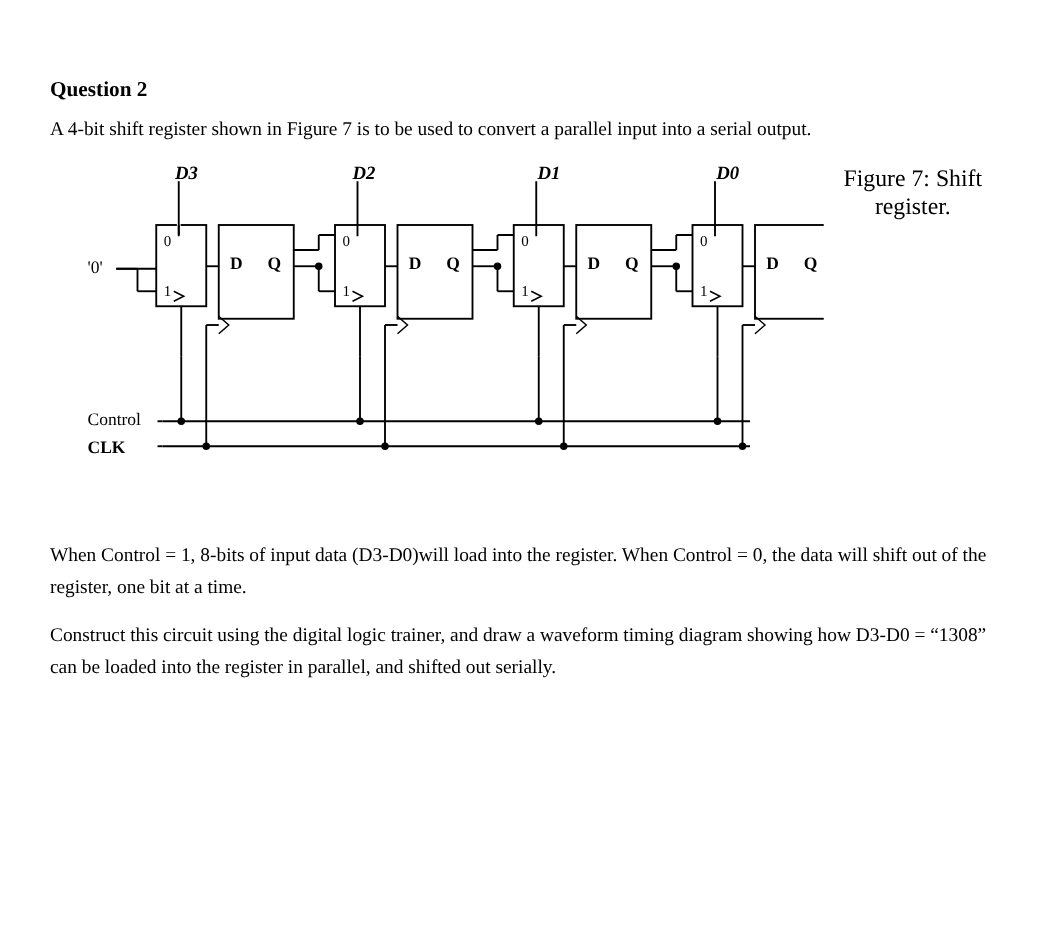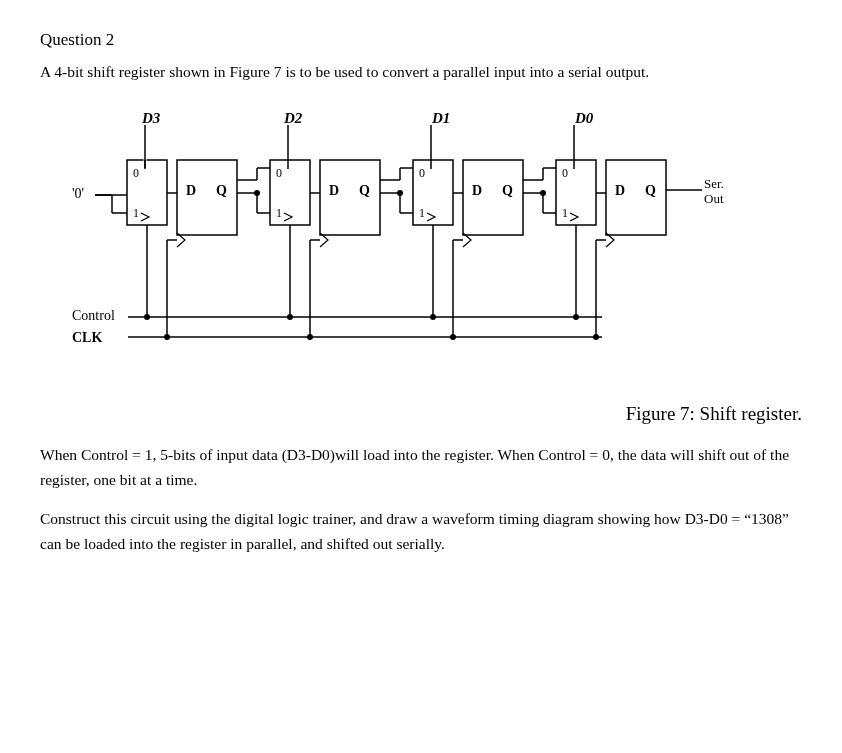--- a/index.html
+++ b/index.html
@@ -6,33 +6,33 @@
     body {
       background: #fff;
       font-family: "Times New Roman", Times, serif;
       font-size: 16px;
       color: #000;
       padding: 30px 40px;
       width: 842px;
       min-height: 753px;
     }
     .question-title {
-      font-weight: normal;
+      font-weight: bold;
       font-size: 17px;
       margin-bottom: 10px;
+      margin-top: 32px;
     }
     .intro-text {
       font-size: 15.5px;
       line-height: 1.5;
-      margin-bottom: 22px;
+      margin-bottom: 10px;
     }
     .diagram-area {
       display: flex;
-      flex-direction: column;
-      align-items: flex-end;
+      align-items: flex-start;
       margin-bottom: 18px;
     }
     .figure-caption {
       font-size: 19px;
       margin-top: 8px;
       text-align: center;
     }
     .body-text {
       font-size: 15.5px;
       line-height: 1.6;
@@ -212,14 +212,14 @@
     <line x1="103" y1="55" x2="103" y2="64" stroke="black" stroke-width="1.5"></line>
 
     <line x1="246" y1="55" x2="246" y2="64" stroke="black" stroke-width="1.5"></line>
     <line x1="389" y1="55" x2="389" y2="64" stroke="black" stroke-width="1.5"></line>
     <line x1="532" y1="55" x2="532" y2="64" stroke="black" stroke-width="1.5"></line>
 
   </svg>
   <div class="figure-caption">Figure 7: Shift register.</div>
 </div>
 
-<div class="body-text">When Control = 1, 5-bits of input data (D3-D0)will load into the register.  When Control = 0, the data will shift out of the register, one bit at a time.</div>
+<div class="body-text">When Control = 1, 8-bits of input data (D3-D0)will load into the register.  When Control = 0, the data will shift out of the register, one bit at a time.</div>
 <div class="body-text">Construct this circuit using the digital logic trainer, and draw a waveform timing diagram showing how D3-D0 = “1308” can be loaded into the register in parallel, and shifted out serially.</div>
 
 </body></html>

